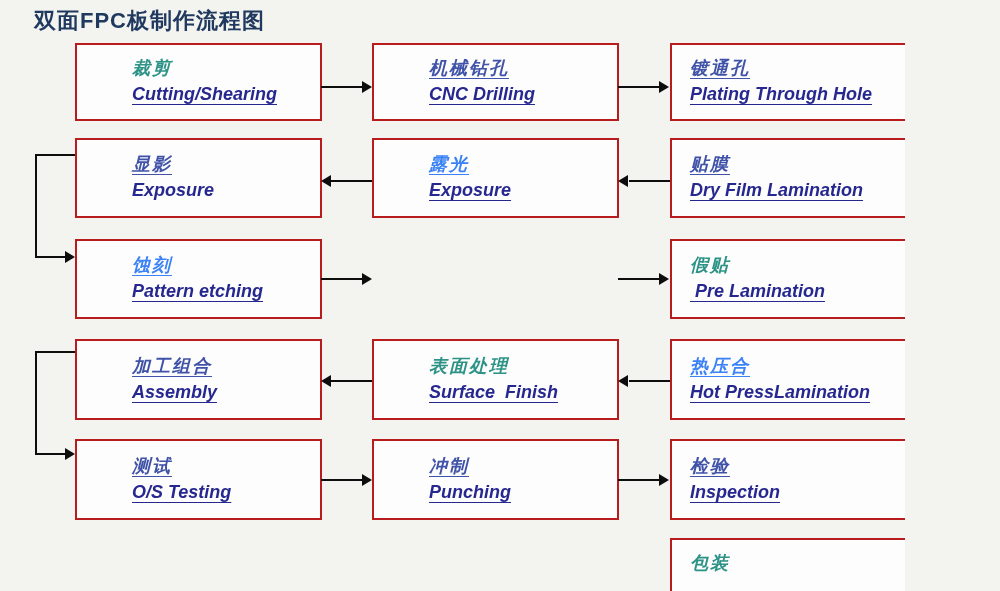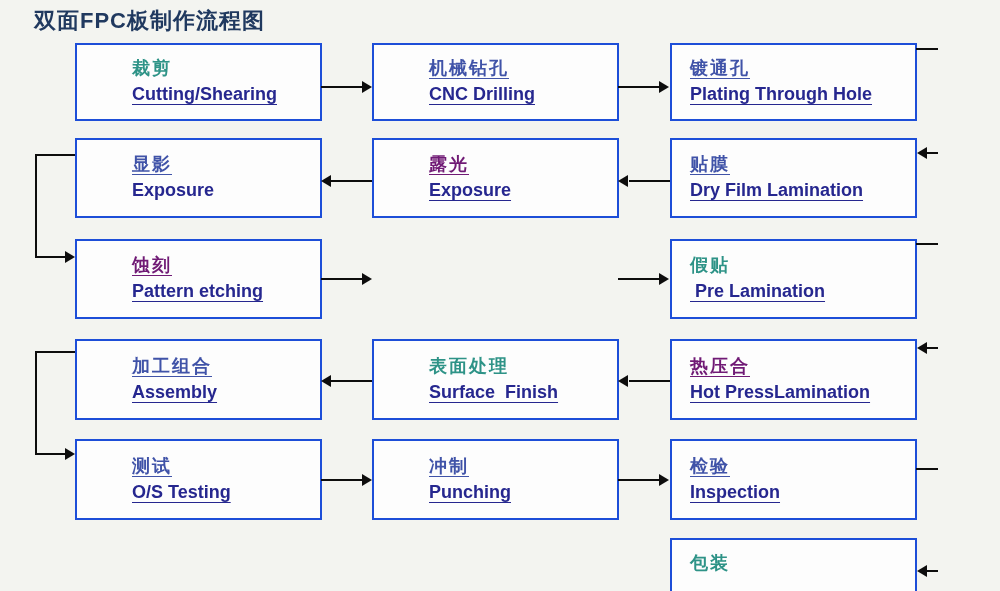--- a/index.html
+++ b/index.html
@@ -1,46 +1,46 @@
 <!DOCTYPE html>
 <html><head>
 <meta charset="utf-8">
 <style>
   html,body{margin:0;padding:0;}
   body{
     width:1000px;height:591px;overflow:hidden;
     background:#f3f4f0;
     font-family:"Liberation Sans","DejaVu Sans",sans-serif;
   }
-  #canvas{position:relative;width:905px;height:591px;overflow:hidden;padding-left:33px;}
+  #canvas{position:relative;width:905px;height:591px;overflow:hidden;}
   .title{
     position:absolute;left:34px;top:6px;
     font-size:22px;font-weight:bold;letter-spacing:1px;
     color:#20395f;
   }
   .box{
-    position:absolute;background:#fdfdfd;border:2px solid #1d4ed8;
+    position:absolute;background:#fdfdfd;border:2px solid #b91c1c;
     box-sizing:border-box;display:flex;flex-direction:column;
-    justify-content:center;gap:7px;
+    justify-content:center;gap:7px;font-style:italic;
   }
   .c1{left:75px;width:247px}
   .c2{left:372px;width:247px}
   .c3{left:670px;width:247px}
   .r1{top:43px;height:78px}
   .r2{top:138px;height:80px}
   .r3{top:239px;height:80px}
   .r4{top:339px;height:81px}
   .r5{top:439px;height:81px}
   .r6{top:538px;height:72px;justify-content:flex-start;padding-top:14px}
   .c1 .zh,.c1 .en,.c2 .zh,.c2 .en{margin-left:55px}
   .c3 .zh,.c3 .en{margin-left:18px}
   .zh{font-size:18px;font-weight:600;letter-spacing:2px;line-height:1;}
   .zh.teal{color:#2e9387;text-decoration:none;}
   .zh.blue{color:#4053a8;text-decoration:underline;text-underline-offset:4px;}
-  .zh.dark{color:#701a75;text-decoration:underline;text-underline-offset:4px;}
+  .zh.dark{color:#3b82f6;text-decoration:underline;text-underline-offset:4px;}
   .en{font-size:18px;font-weight:bold;color:#26278f;line-height:1.15;white-space:pre;}
   .en.u{text-decoration:underline;text-underline-offset:4px;}
   .en.nu{text-decoration:none;}
   .line{position:absolute;background:#0d0d0d;}
   .ah{position:absolute;width:0;height:0;}
   .ah-r{border-left:10px solid #0d0d0d;border-top:6px solid transparent;border-bottom:6px solid transparent;}
   .ah-l{border-right:10px solid #0d0d0d;border-top:6px solid transparent;border-bottom:6px solid transparent;}
 </style>
 </head>
 <body>

